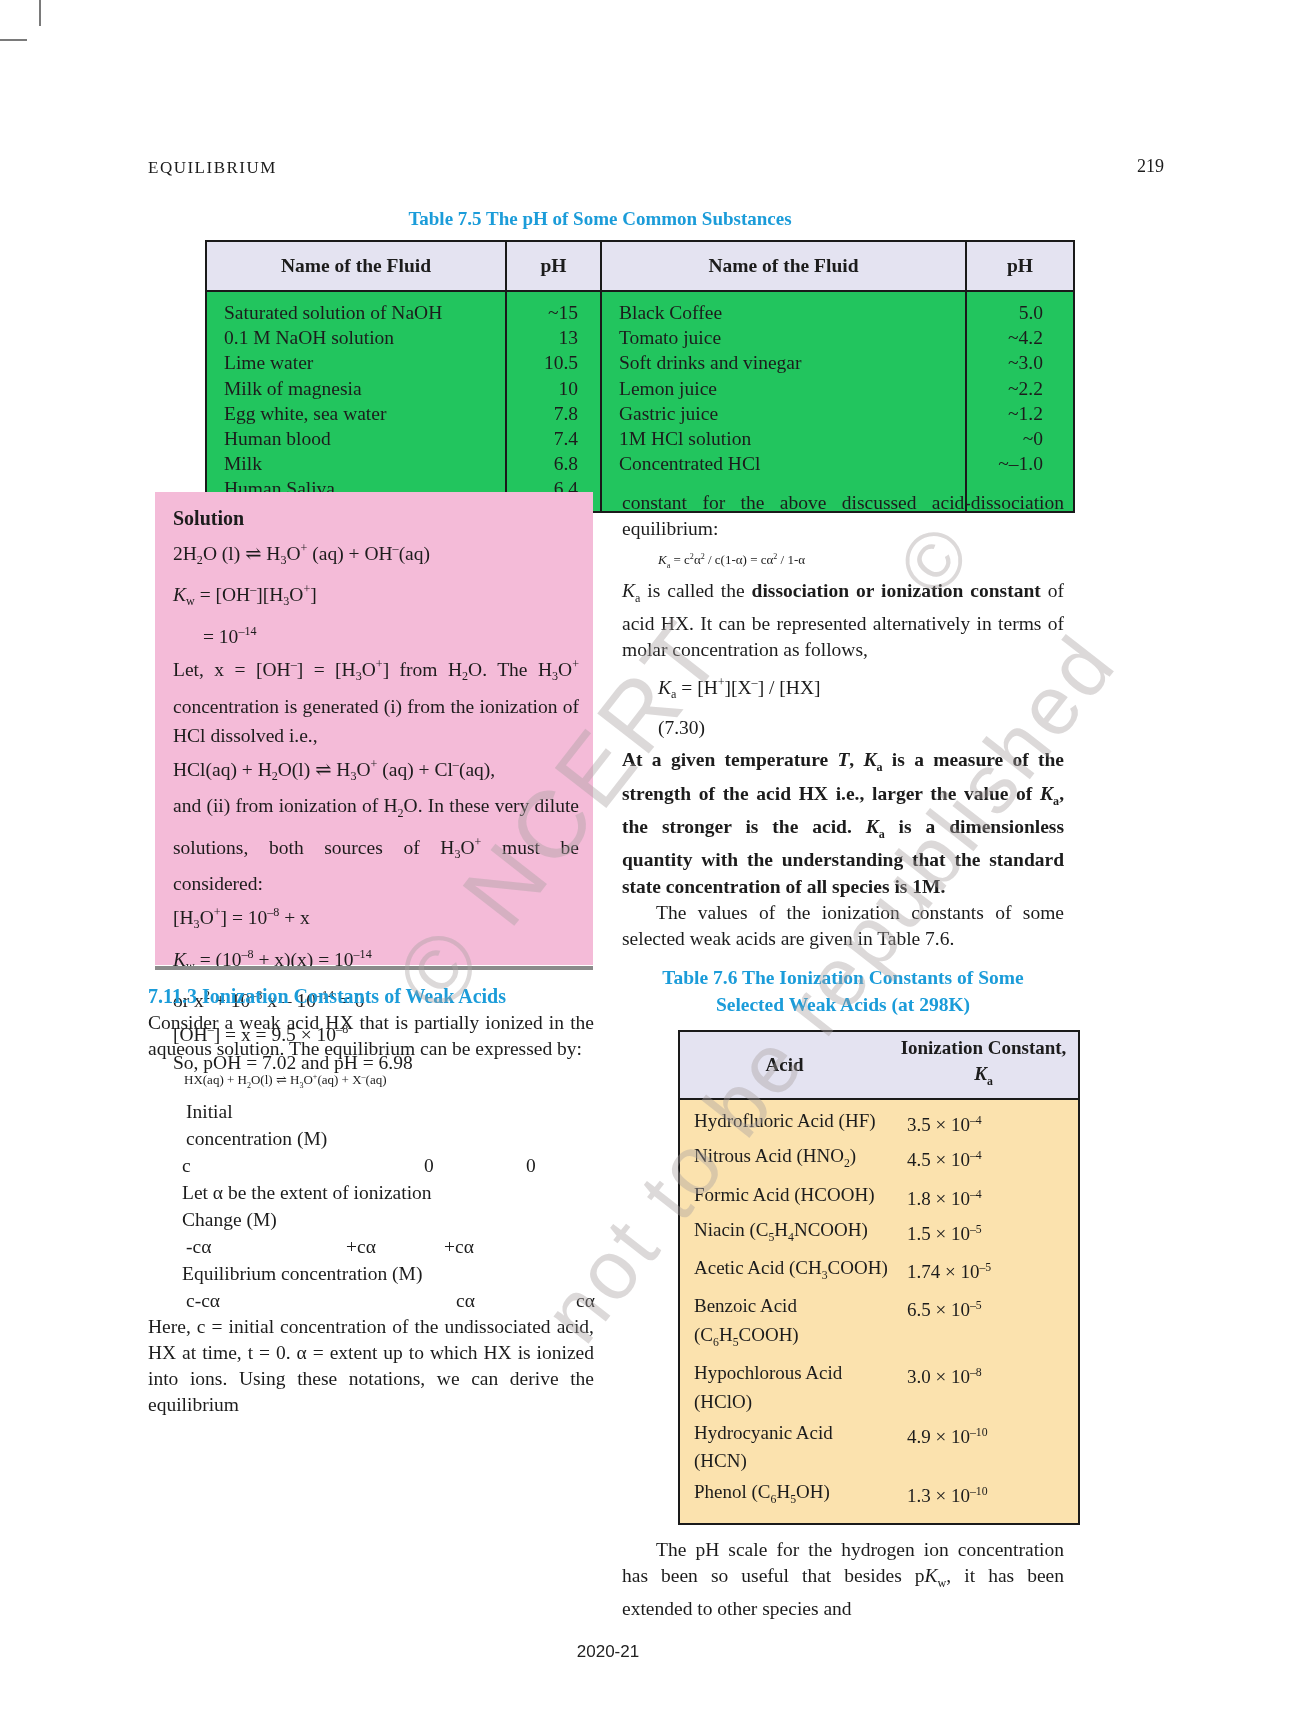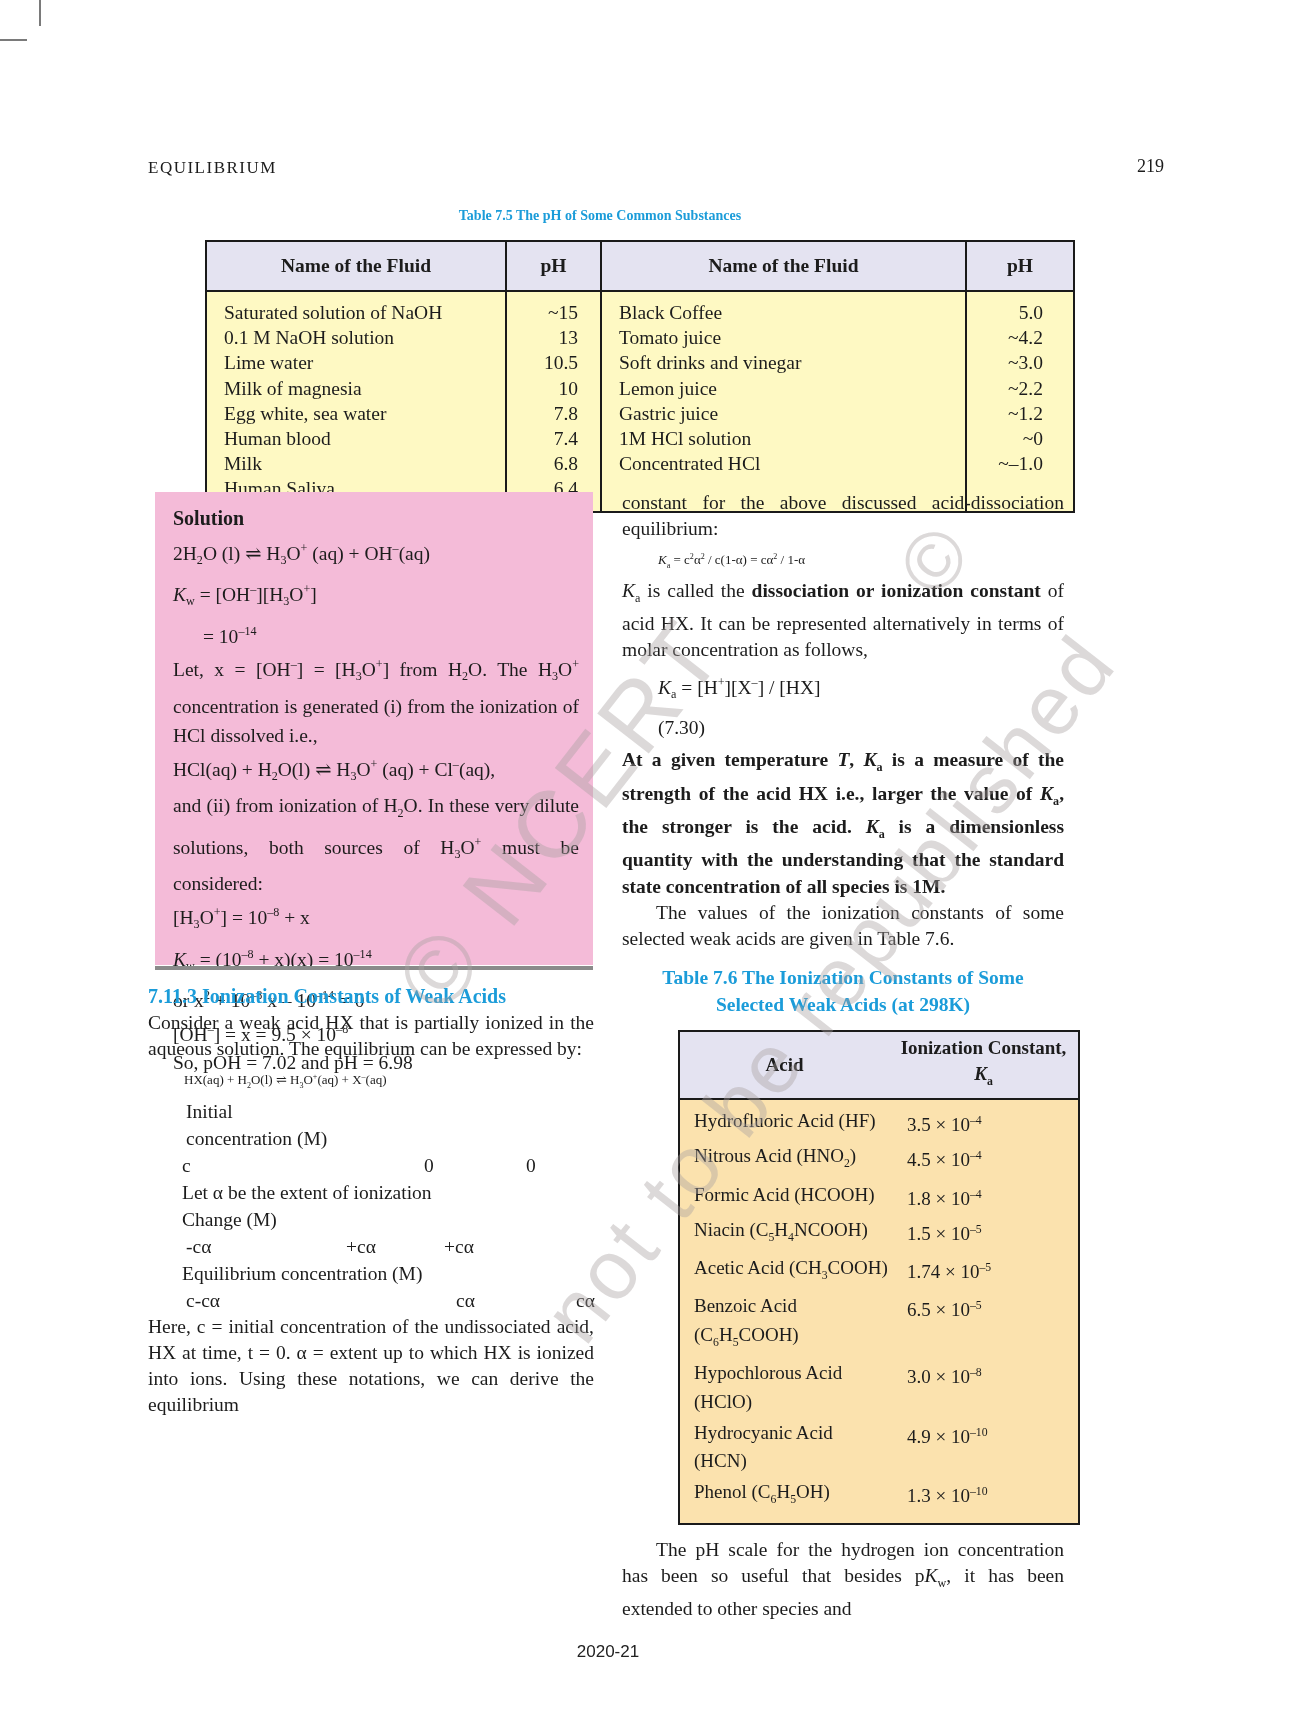--- a/index.html
+++ b/index.html
@@ -5,28 +5,28 @@
   html,body{margin:0;padding:0;background:#fff;}
   .page{position:relative;width:1216px;height:1709px;background:#ffffff;overflow:hidden;
         font-family:"Liberation Serif","DejaVu Serif",serif;color:#1c1c1c;}
   
   .crop{position:absolute;background:#7a7a7a;}
   
   .hdr-left{position:absolute;left:148px;top:158px;font-size:17px;letter-spacing:1.5px;}
   .hdr-right{position:absolute;left:1100px;top:156px;width:64px;text-align:right;font-size:18px;}
   
   .t75-title{position:absolute;left:150px;top:208px;width:900px;text-align:center;
-             font-weight:bold;font-size:14px;}
+             font-weight:bold;font-size:19px;}
   .accent{color:#1b9cd9;}
   table.t75{position:absolute;left:205px;top:240px;width:868px;border-collapse:collapse;
             font-size:19.5px;table-layout:fixed;}
   table.t75 th, table.t75 td{border:0 solid #1a1a1a;}
   table.t75 th{background:#e4e3f1;height:46px;font-weight:bold;text-align:center;
                border-bottom:2px solid #1a1a1a;margin-top:14px;}
-  table.t75 td{background:#fef9c3;line-height:23.2px;vertical-align:top;}
+  table.t75 td{background:#22c55e;line-height:23.2px;vertical-align:top;}
   table.t75 .c-ph{border-left:2px solid #1a1a1a;border-right:2px solid #1a1a1a;}
   table.t75{border:2.5px solid #1a1a1a;}
   table.t75 td.name{padding-left:17px;}
   table.t75 td.ph{text-align:right;}
   table.t75 td.ph1{padding-right:22px;}
   table.t75 td.ph2{padding-right:30px;}
   table.t75 tr.first td{padding-top:9px;}
   table.t75 tr.last td{padding-bottom:10px;}
   
   .solution-box{position:absolute;left:155px;top:492px;width:438px;height:473px;

